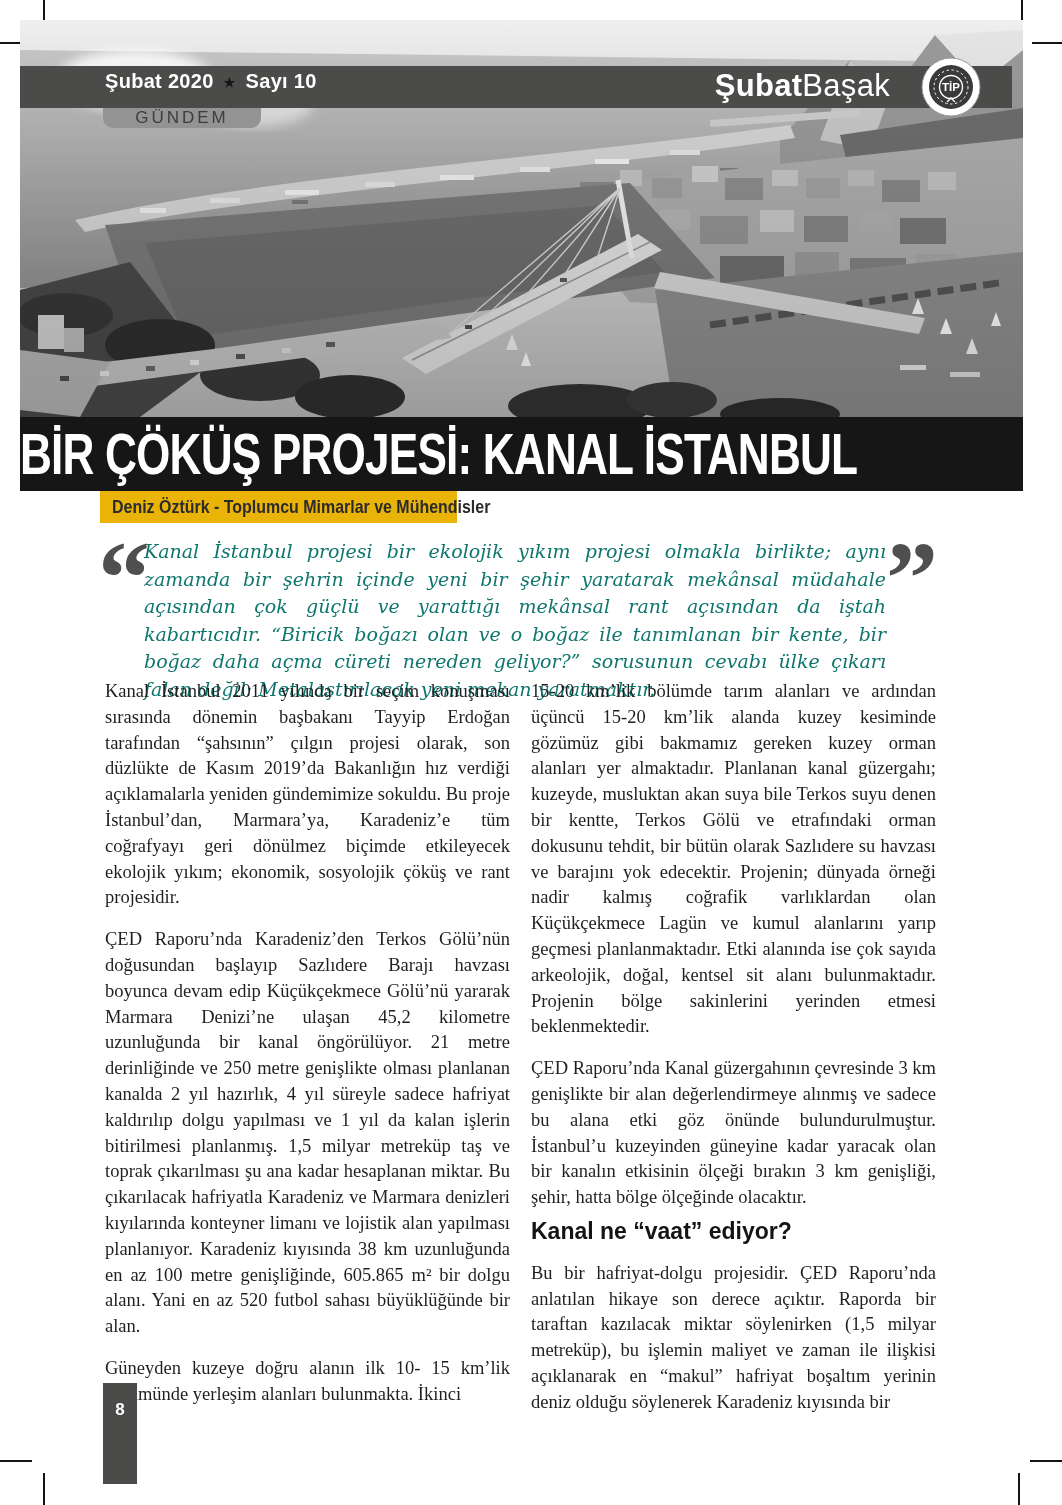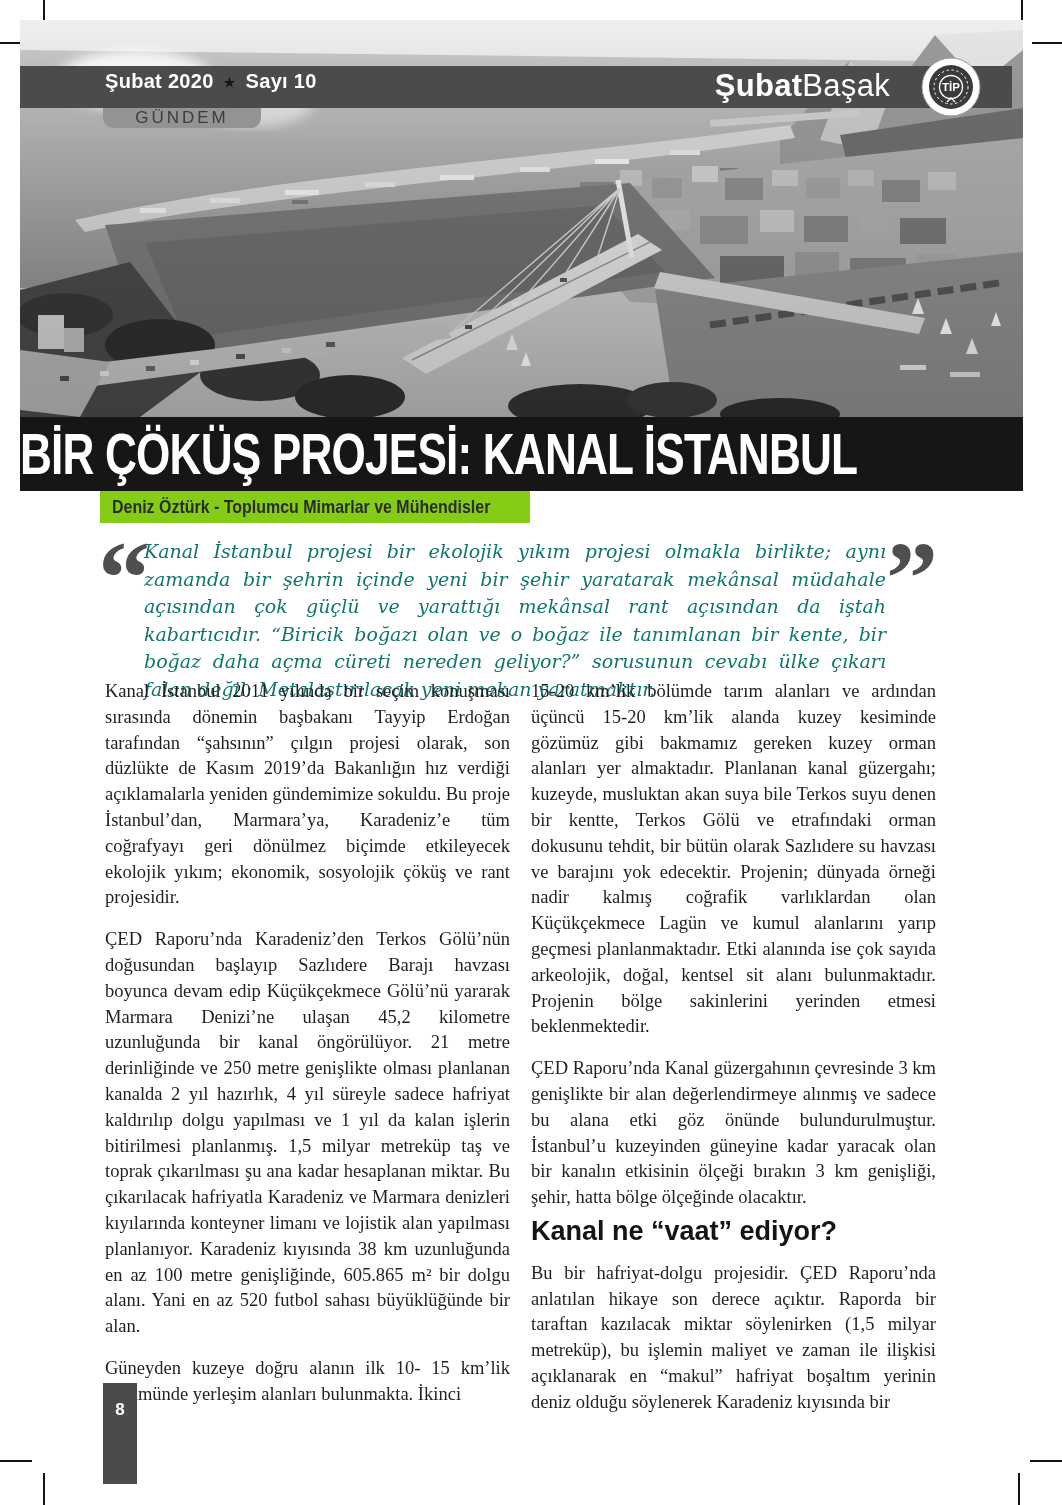--- a/index.html
+++ b/index.html
@@ -32,38 +32,38 @@
 
   .gundem{position:absolute;left:103px;top:108px;width:158px;height:20px;background:#939393;
           border-radius:0 0 10px 10px;color:#3d3d3d;font-size:17px;letter-spacing:3px;
           display:flex;align-items:center;justify-content:center;}
 
   .titlebar{position:absolute;left:20px;top:417px;width:1003px;height:74px;background:#161616;
             display:flex;align-items:center;}
   .title{margin-left:85px;color:#fff;font-weight:700;font-size:52px;letter-spacing:-1px;
          white-space:nowrap;transform:scaleX(.85) scaleY(1.1);transform-origin:left center;}
 
-  .bylinebox{position:absolute;left:100px;top:491px;width:430px;height:32px;background:#84cc16;
+  .bylinebox{position:absolute;left:100px;top:491px;width:357px;height:32px;background:#eab308;
              display:flex;align-items:center;}
   .byline{margin-left:12px;color:#2b2b2b;font-weight:700;font-size:19px;white-space:nowrap;
           transform:scaleX(.84);transform-origin:left center;}
 
   .quotewrap{position:absolute;left:100px;top:534px;width:840px;}
   .qmark{position:absolute;font-family:"Liberation Serif",serif;font-weight:700;
          font-size:104px;line-height:0;color:#4f4f4f;}
   .qopen{left:-2px;top:44px;}
   .qclose{right:2px;top:44px;}
   .quotetext{margin:4px 54px 0 44px;font-family:"DejaVu Serif","Liberation Serif",serif;
              font-style:italic;font-size:19px;line-height:27.5px;color:#0f766e;text-align:justify;}
 
   .columns{position:absolute;left:105px;top:663px;width:831px;display:flex;gap:21px;}
   .col{width:405px;font-family:"Liberation Serif",serif;font-size:18.5px;line-height:25.8px;
        color:#1f1f1f;text-align:justify;}
   .col p{margin:16px 0 8px 0;}
-  .subhead{font-family:"Liberation Sans",sans-serif;font-weight:700;font-size:27px;
+  .subhead{font-family:"Liberation Sans",sans-serif;font-weight:700;font-size:23px;
            color:#141414;margin:5px 0 9px 0;}
 
   .pagebar{position:absolute;left:103px;top:1383px;width:34px;height:101px;background:#4b4b49;}
   .pagenum{display:block;margin-top:17px;text-align:center;color:#fff;font-weight:700;font-size:17px;}
 </style>
 </head>
 <body>
 
 <div class="sheet">
 

